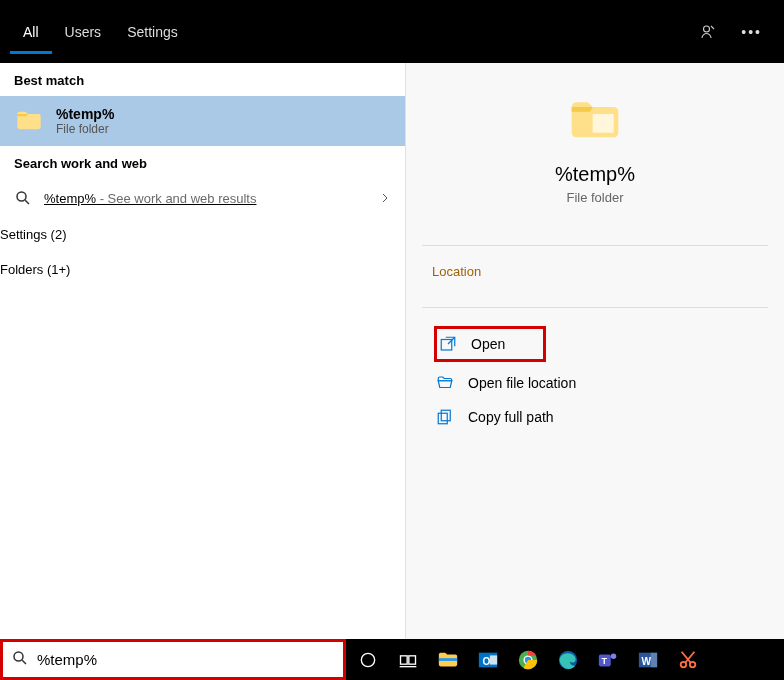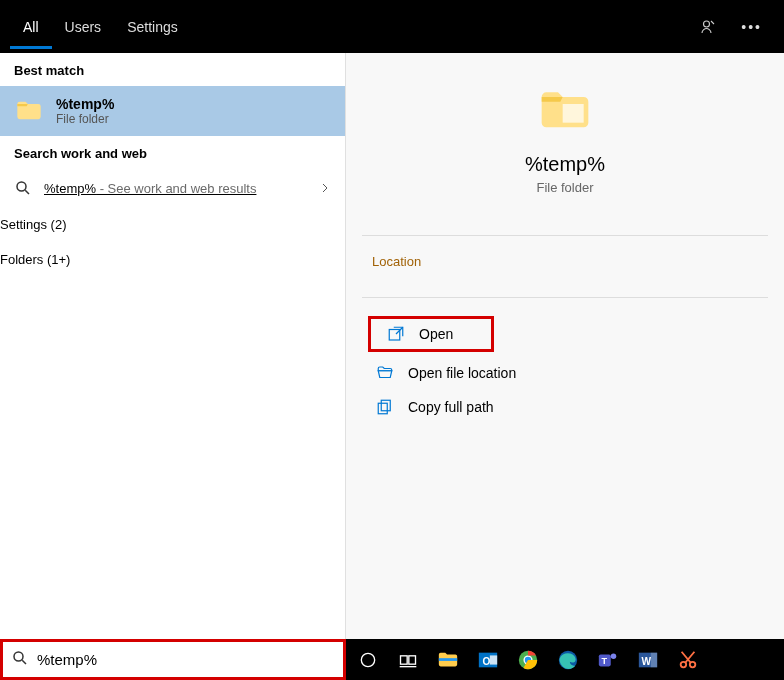--- a/index.html
+++ b/index.html
@@ -1,28 +1,28 @@
 <!DOCTYPE html>
 <html><head>
   <meta charset="utf-8">
   <style>
     * { margin:0; padding:0; box-sizing:border-box; font-family:"Segoe UI",Arial,sans-serif; }
     body { width:784px; height:680px; background:#3a3a3a; overflow:hidden; }
     .wrap { width:784px; height:680px; display:flex; flex-direction:column; }
 
     
-    .tabs { height:53px; background:#000; display:flex; align-items:center; padding:0 10px; color:#ddd; font-size:14px; }
+    .tabs { height:63px; background:#000; display:flex; align-items:center; padding:0 10px; color:#ddd; font-size:14px; }
     .tab { padding:14px 13px; cursor:pointer; }
     .tab.active { color:#fff; border-bottom:3px solid #0078d4; padding-bottom:11px; }
     .tabs-spacer { flex:1; }
     .tab-icon { padding:0 12px; color:#ddd; cursor:pointer; }
 
     
     .body { flex:1; display:flex; background:#fff; min-height:0; }
-    .left { width:346px; background:#fff; display:flex; flex-direction:column; border-right:1px solid #e0e0e0; }
+    .left { width:406px; background:#fff; display:flex; flex-direction:column; border-right:1px solid #e0e0e0; }
     .right { flex:1; background:#f8f8f8; padding:30px 20px 10px; position:relative; }
 
     .section-label { font-size:13px; font-weight:600; padding:10px 14px 8px; color:#000; }
     .result { display:flex; align-items:center; padding:10px 14px; gap:12px; cursor:pointer; position:relative; }
     .result.selected { background:#a9c9e6; }
     .folder-ic { width:30px; height:30px; display:flex; align-items:center; justify-content:center; }
     .result-text .title { font-size:14px; font-weight:600; }
     .result-text .sub { font-size:12px; color:#555; }
     .row { display:flex; align-items:center; padding:10px 14px; gap:12px; cursor:pointer; position:relative; font-size:13px;text-decoration:underline; }
     .chev { position:absolute; right:14px; color:#555; }
@@ -33,21 +33,21 @@
     .preview { text-align:center; }
     .big-folder { width:56px; height:56px; margin:0 auto 14px; }
     .ptitle { font-size:20px; margin-bottom:4px; }
     .psub { font-size:13px; color:#666; margin-bottom:40px; }
     .divider { height:1px; background:#ddd; margin:0 -4px 18px; }
     .loc { display:flex; font-size:13px; margin-bottom:28px; padding:0 6px; }
     .loc-label { width:100px; color:#a16207; }
     .loc-val { text-decoration:underline; color:#333; }
     .action { display:flex; align-items:center; gap:14px; padding:8px 10px; font-size:14px; cursor:pointer; }
     .action-ic { width:18px; height:18px; }
-    .hl { border:3px solid #d40000; display:inline-flex; padding:2px 38px 2px 16px; margin-left:2px; margin-bottom:4px; }
+    .hl { border:3px solid #d40000; display:inline-flex; padding:2px 38px 2px 2px; margin-left:8px; margin-bottom:4px; }
 
     
     .searchwrap { height:41px; display:flex; background:#000; }
     .searchbox { width:346px; height:41px; background:#fff; border:3px solid #d40000; display:flex; align-items:center; padding:0 8px; gap:8px; }
     .searchbox input { border:none; outline:none; font-size:15px; flex:1; }
 
     
     .taskbar { flex:1; display:flex; align-items:center; padding:0 8px; gap:12px; background:#000; }
     .tb-ic { width:28px; height:28px; display:flex; align-items:center; justify-content:center; cursor:pointer; }
 

